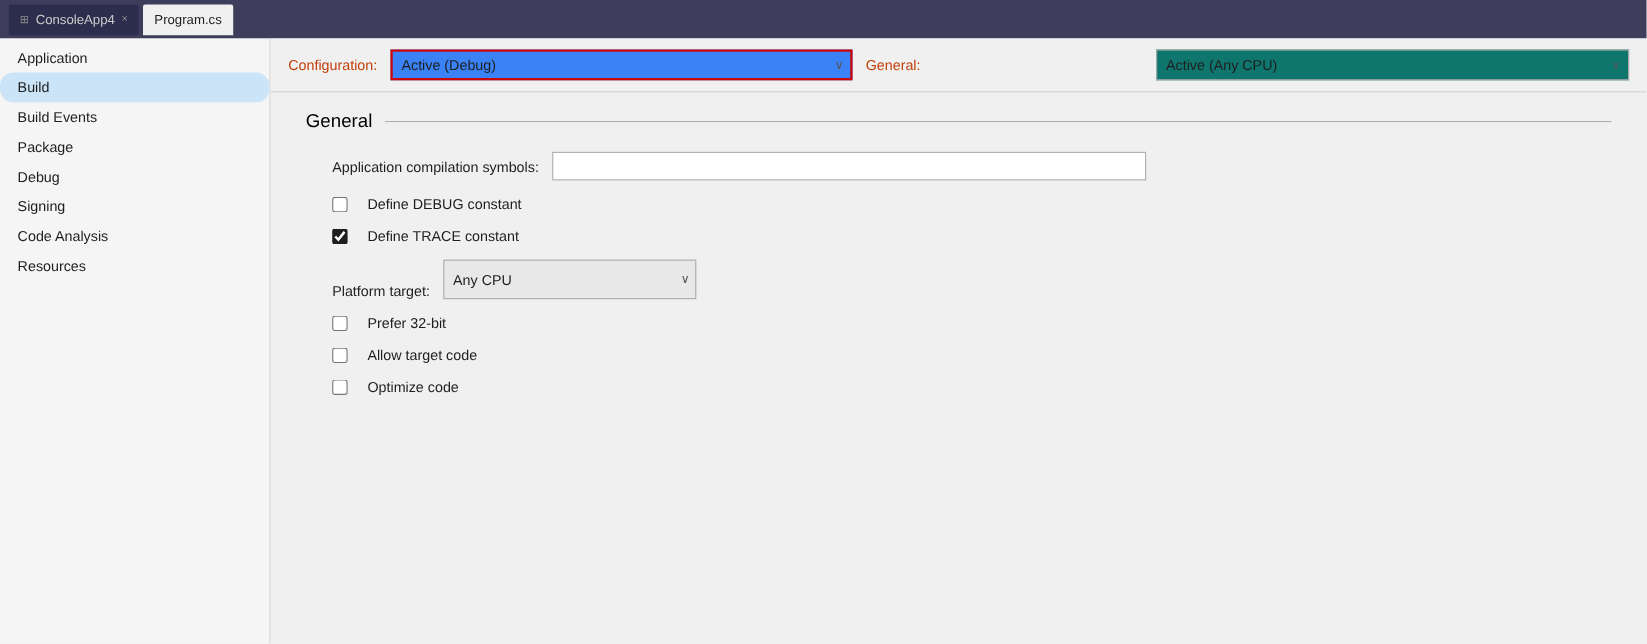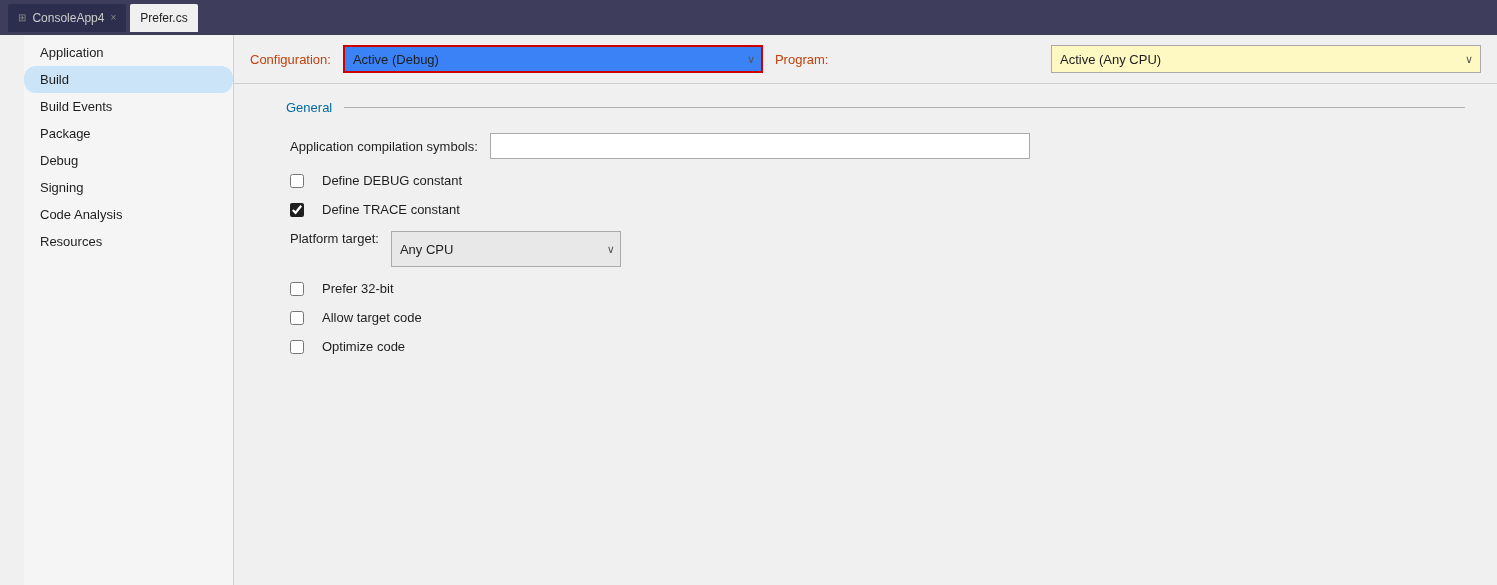--- a/index.html
+++ b/index.html
@@ -49,26 +49,25 @@
     }
 
     
     .main-layout {
       display: flex;
       height: calc(585px - 35px);
     }
 
     
     .sidebar {
-      width: 210px;
+      width: 246px;
       background: #f5f5f5;
       border-right: 1px solid #d0d0d0;
       padding: 4px 0;
       flex-shrink: 0;
-      margin-left: 24px;
     }
     .sidebar-item {
       padding: 6px 16px;
       cursor: pointer;
       color: #1e1e1e;
       font-size: 13px;
       white-space: nowrap;
     }
     .sidebar-item.active {
       background: #cce4f7;
@@ -125,21 +124,21 @@
       color: #555;
       font-size: 11px;
     }
     .platform-select-wrapper {
       position: relative;
       margin-left: auto;
     }
     .platform-select-wrapper select {
       appearance: none;
       -webkit-appearance: none;
-      background: #fef9c3;
+      background: #0f766e;
       border: 1px solid #aaa;
       padding: 4px 28px 4px 8px;
       font-size: 13px;
       color: #1e1e1e;
       cursor: pointer;
       min-width: 430px;
       height: 28px;
     }
     .platform-select-wrapper .chevron {
       position: absolute;
@@ -157,24 +156,23 @@
     }
 
     
     .section-header {
       display: flex;
       align-items: center;
       gap: 12px;
       margin-bottom: 18px;
     }
     .section-title {
-      font-size: 13px;
-      color: #0369a1;
-      white-space: nowrap;
-      margin-left: 20px;
+      font-size: 17px;
+      color: #000000;
+      white-space: nowrap;
     }
     .section-line {
       flex: 1;
       height: 1px;
       background: #b0b0b0;
     }
 
     
     .form-row {
       display: flex;
@@ -212,21 +210,21 @@
       accent-color: #1e1e1e;
     }
     .checkbox-label {
       font-size: 13px;
       color: #1e1e1e;
       cursor: pointer;
     }
 
     .platform-row {
       display: flex;
-      align-items: flex-start;
+      align-items: flex-end;
       margin-bottom: 14px;
       padding-left: 24px;
       gap: 12px;
     }
     .platform-row-label {
       font-size: 13px;
       color: #1e1e1e;
       white-space: nowrap;
     }
     .platform-target-select {
@@ -257,21 +255,21 @@
 </head>
 <body>
 
 <div class="title-bar">
   <div class="tab-item">
     <span class="tab-pin">⊞</span>
     <span>ConsoleApp4</span>
     <span class="tab-close">×</span>
   </div>
   <div class="tab-item active">
-    <span>Prefer.cs</span>
+    <span>Program.cs</span>
   </div>
 </div>
 
 <div class="main-layout">
 
   <div class="sidebar">
     <div class="sidebar-item">Application</div>
     <div class="sidebar-item active">Build</div>
     <div class="sidebar-item">Build Events</div>
     <div class="sidebar-item">Package</div>
@@ -287,21 +285,21 @@
       <span class="config-label">Configuration:</span>
       <div class="config-select-wrapper highlighted">
         <select>
           <option>Active (Debug)</option>
           <option>Debug</option>
           <option>Release</option>
           <option>All Configurations</option>
         </select>
         <span class="chevron">∨</span>
       </div>
-      <span class="config-label">Program:</span>
+      <span class="config-label">General:</span>
       <div class="platform-select-wrapper">
         <select>
           <option>Active (Any CPU)</option>
           <option>Any CPU</option>
           <option>x86</option>
           <option>x64</option>
         </select>
         <span class="chevron">∨</span>
       </div>
     </div>

